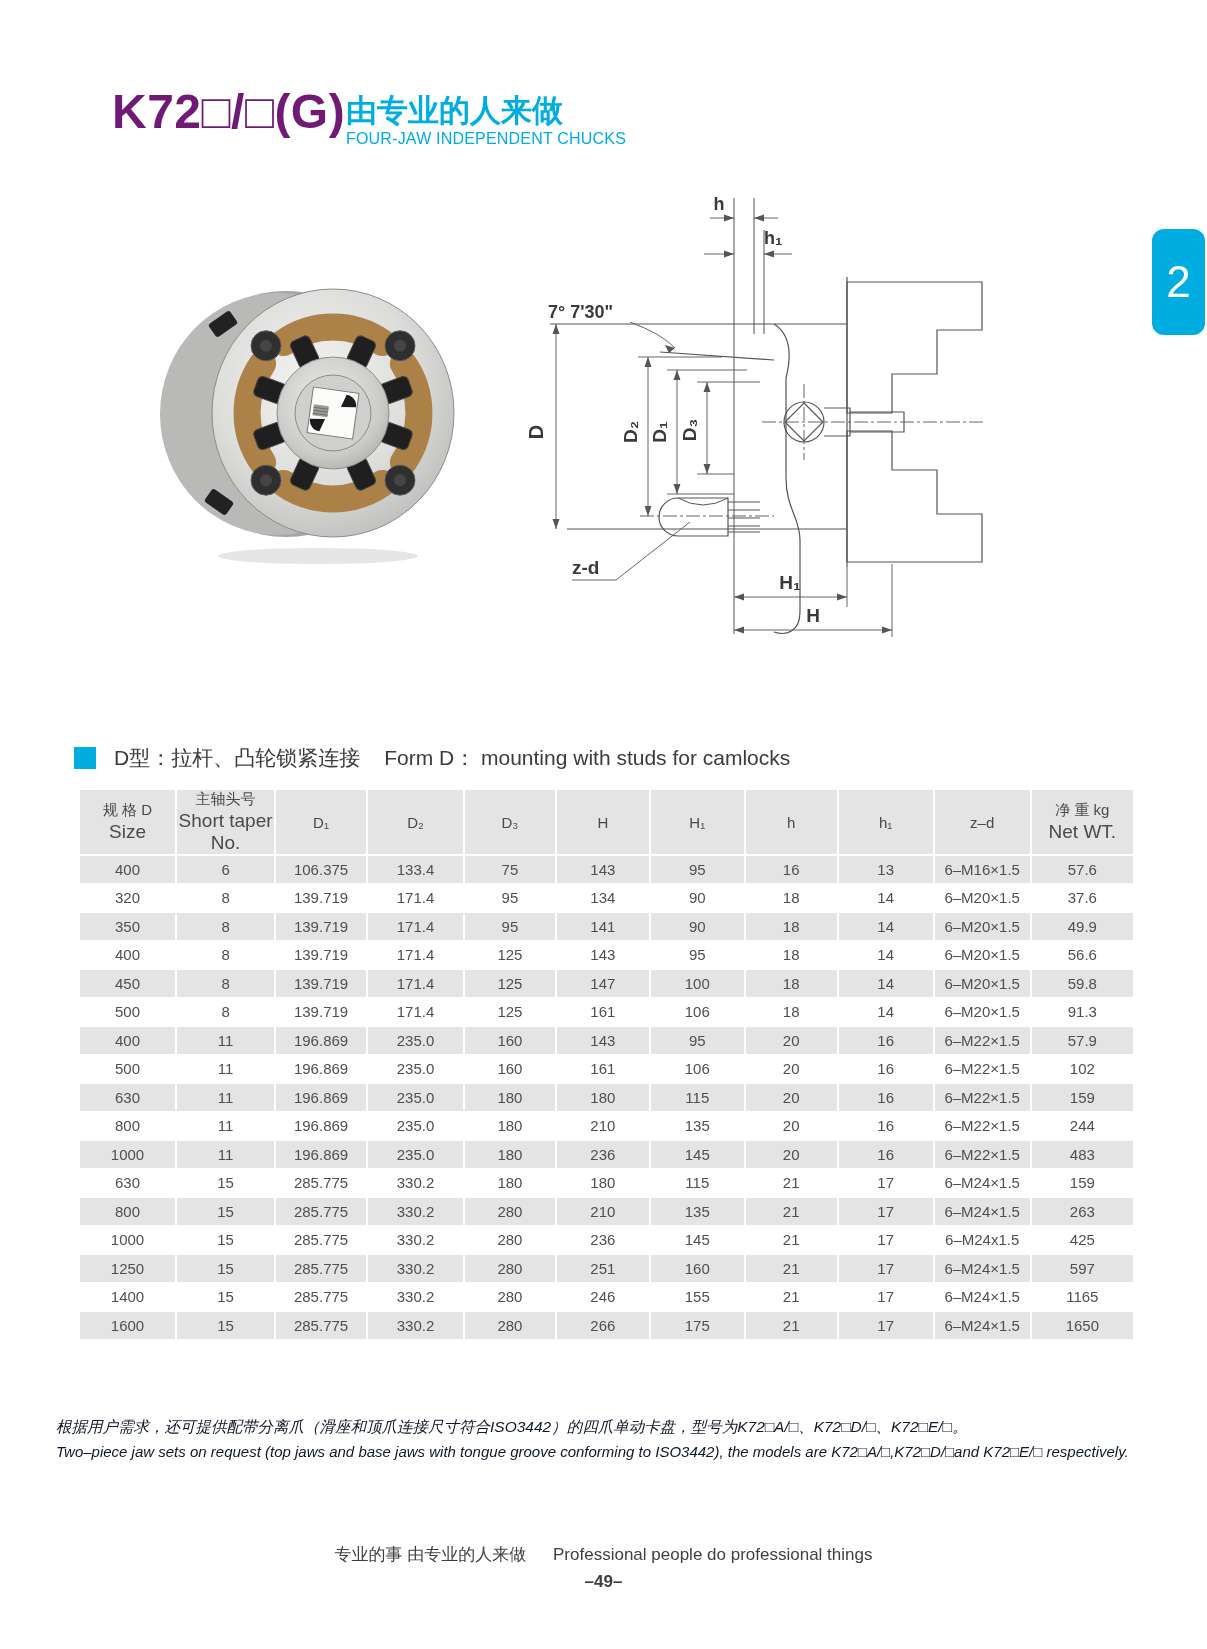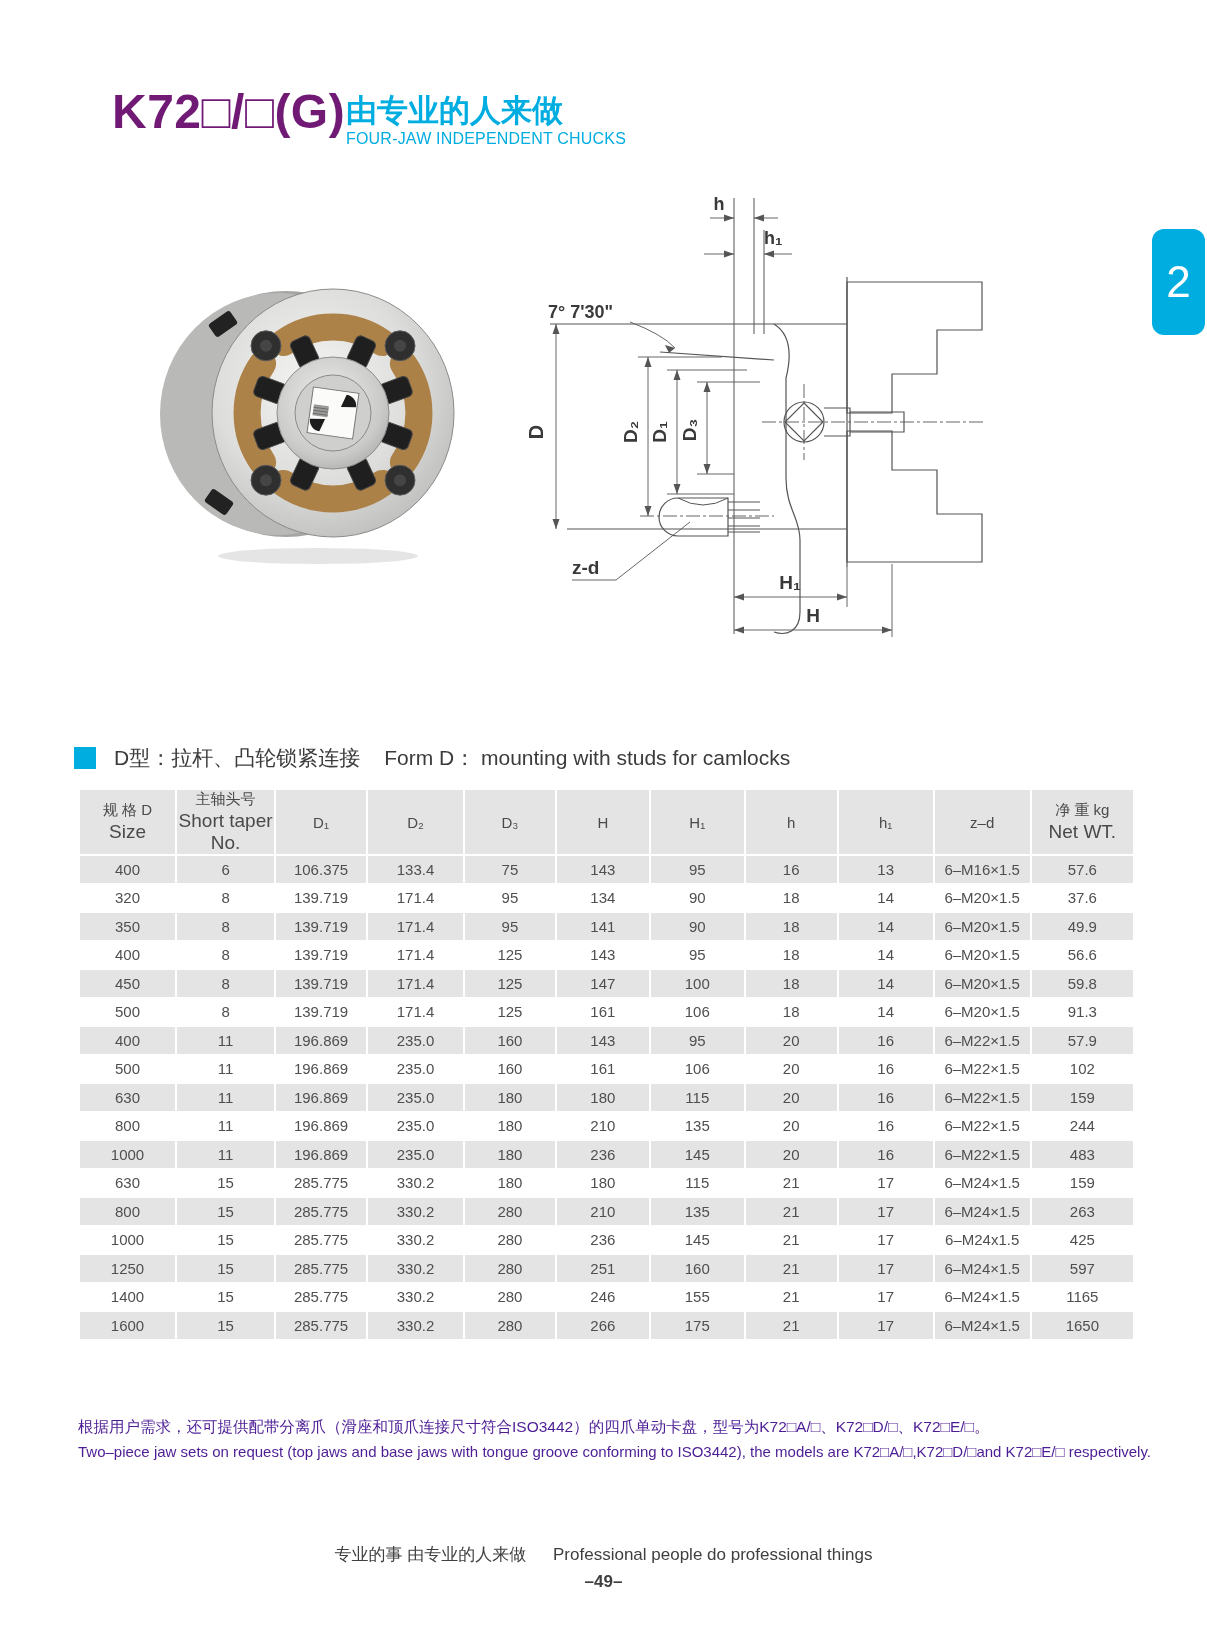--- a/index.html
+++ b/index.html
@@ -25,21 +25,21 @@
   .bullet{width:22px;height:22px;background:#00ade1;margin-right:18px;flex:0 0 auto;}
   .section-zh{font-size:21px;color:#3b3b3b;}
   .section-en{font-size:21px;color:#3b3b3b;margin-left:24px;text-align:right;}
   
   .spec-table{position:absolute;left:78px;top:788px;width:1057px;border-collapse:separate;border-spacing:2px;table-layout:fixed;}
   .spec-table th{background:#e4e4e4;font-weight:normal;height:48px;font-size:15px;color:#4a4a4a;text-align:center;vertical-align:middle;padding:0;}
   .spec-table th .h-en{font-size:19px;margin-top:1px;}
   .spec-table td{height:26.5px;font-size:15px;color:#4f4f4f;text-align:center;vertical-align:middle;padding:0;}
   .spec-table tr.shaded td{background:#e4e4e4;}
   
-  .notes{position:absolute;left:78px;top:1414px;width:1080px;color:#4c1d95;}
+  .notes{position:absolute;left:56px;top:1414px;width:1080px;color:#0f172a;font-style:italic;}
   .notes .note-zh{font-size:15.5px;line-height:1.65;}
   .notes .note-en{font-size:15px;line-height:1.65;}
   
   .slogan{position:absolute;left:0;top:1543px;width:100%;text-align:center;font-size:17px;color:#3f3f3f;}
   .slogan .sep{display:inline-block;width:22px;}
   .page-num{position:absolute;left:0;top:1572px;width:100%;text-align:center;font-size:17px;color:#3f3f3f;font-weight:bold;}
 </style>
 </head>
 <body>
 

